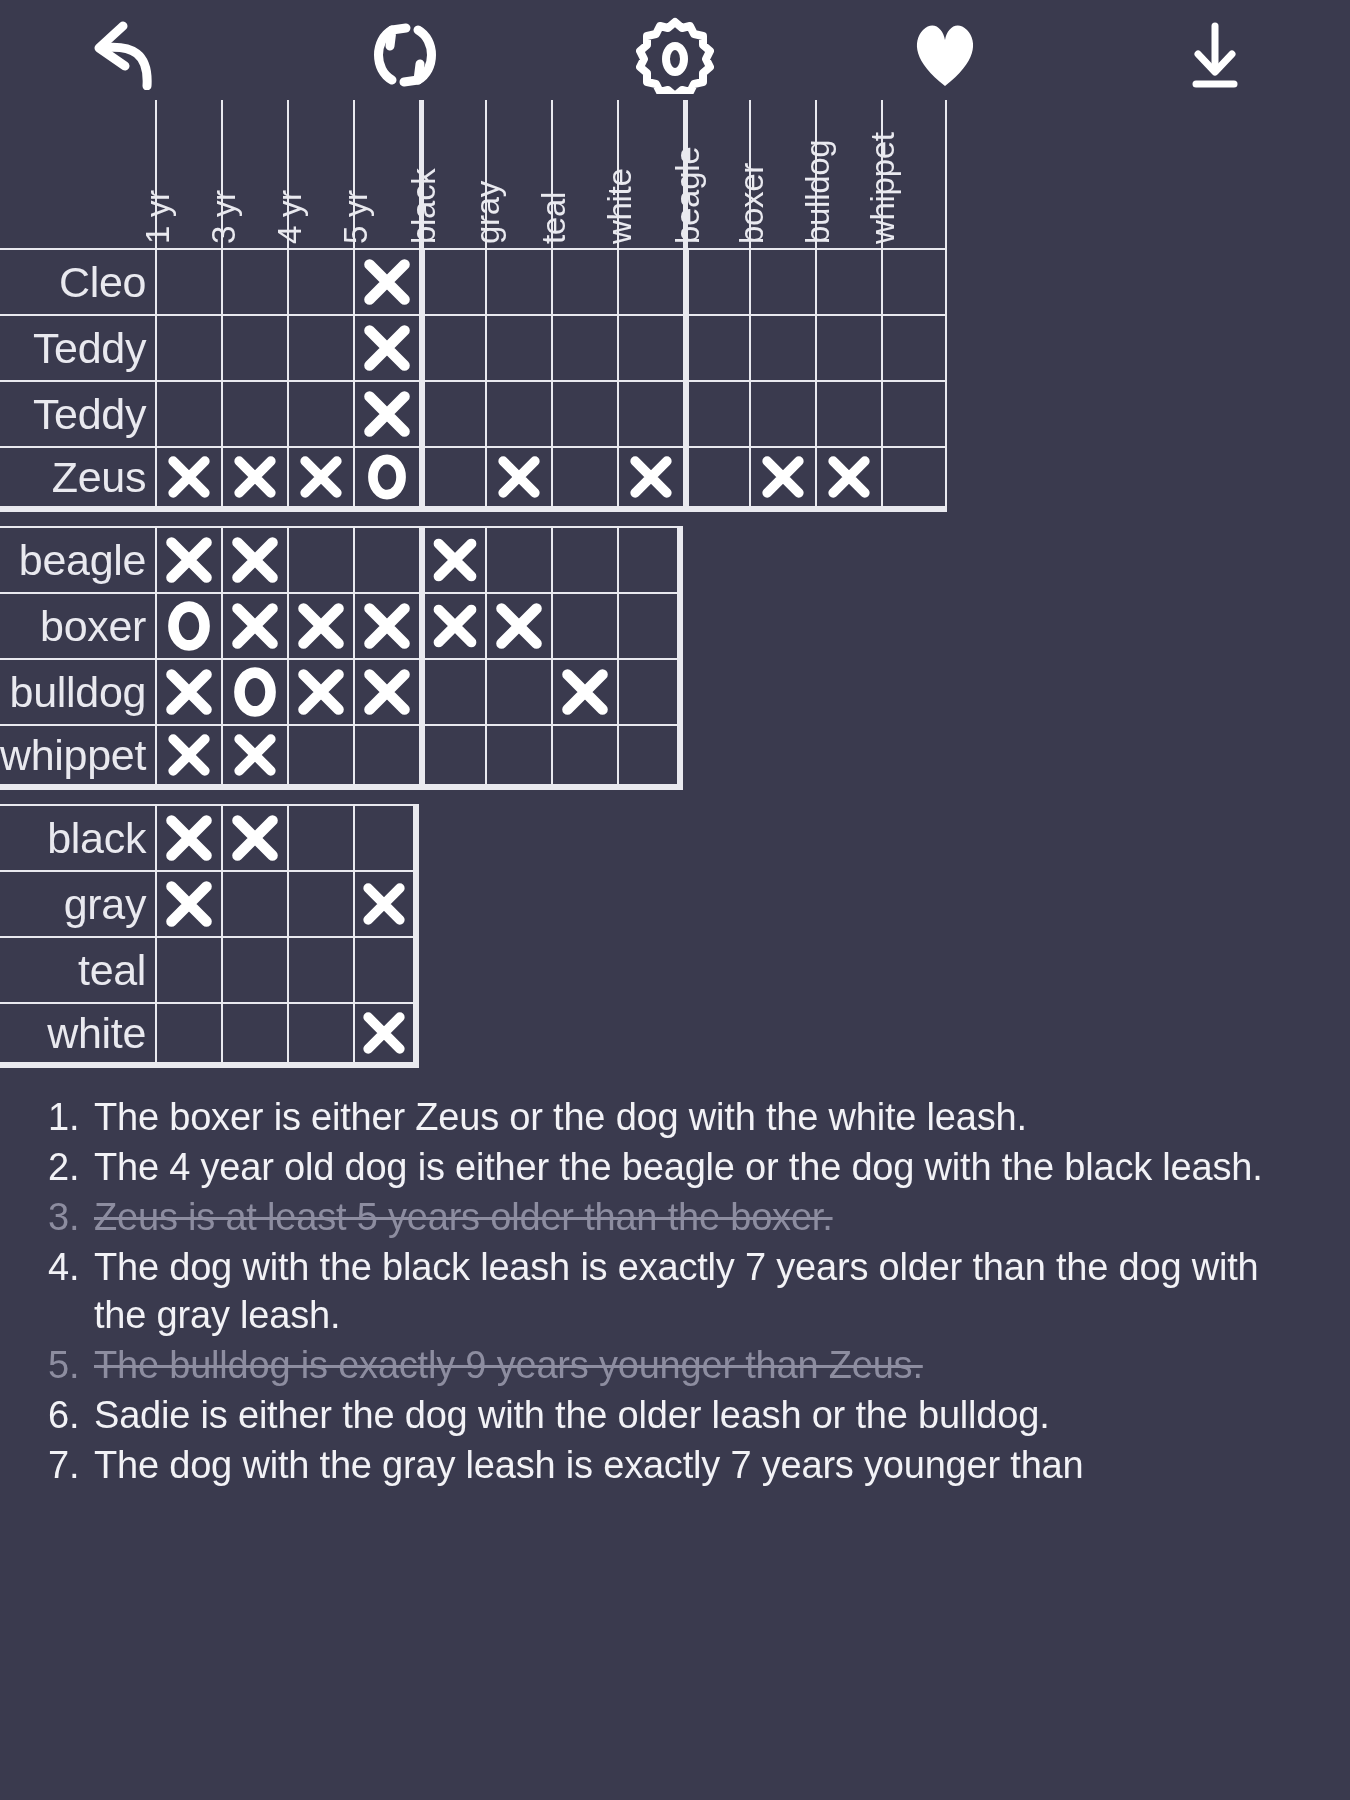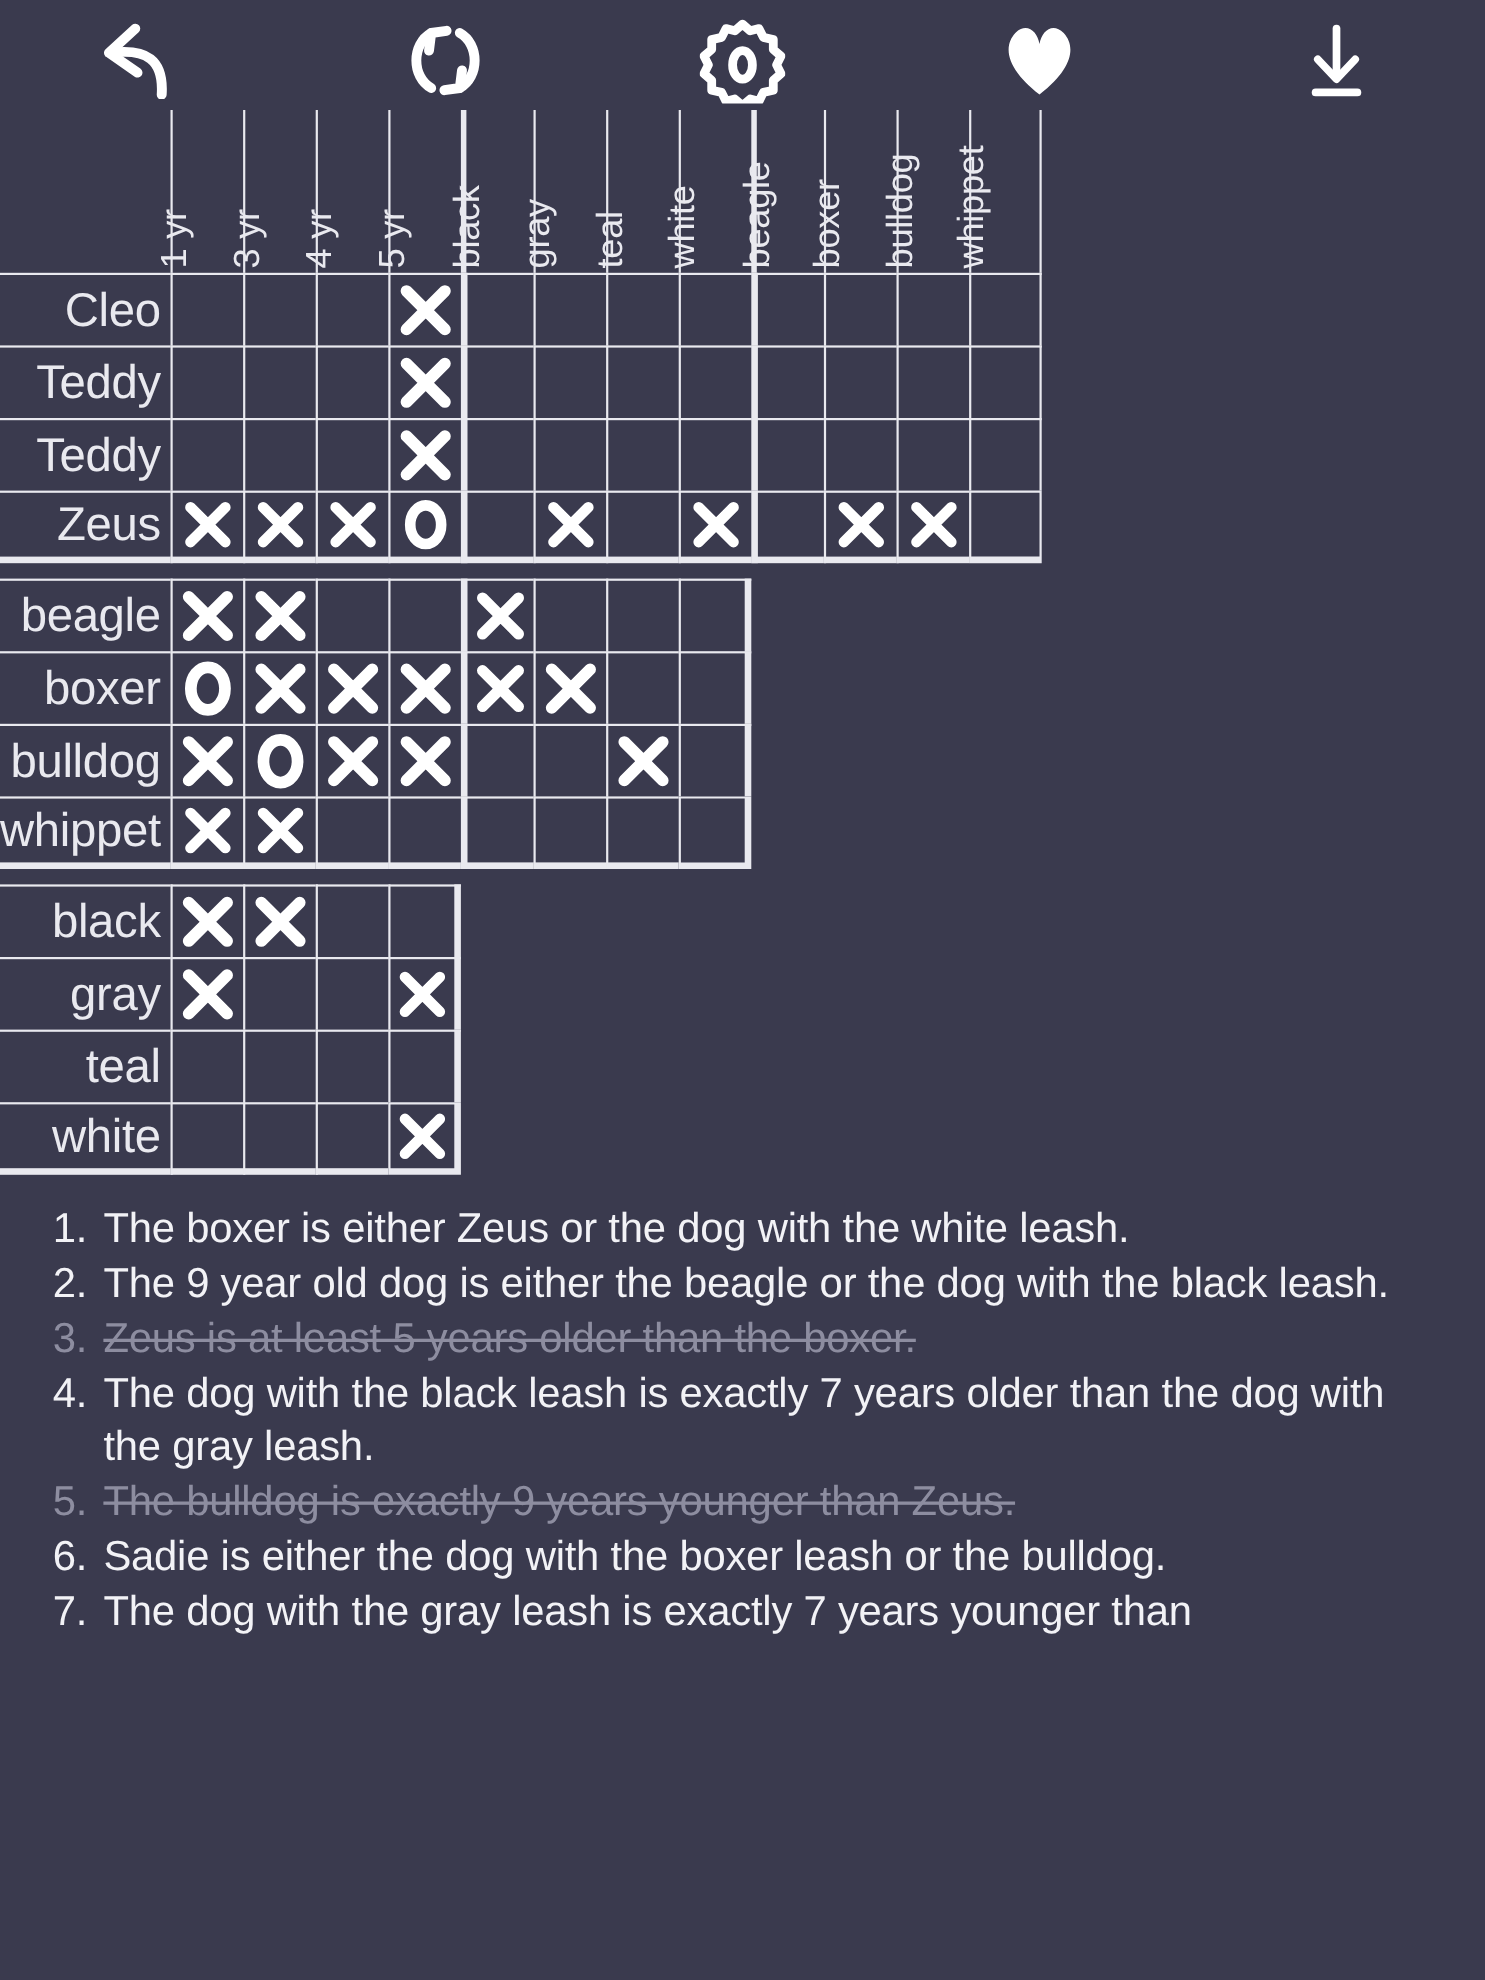--- a/index.html
+++ b/index.html
@@ -544,37 +544,37 @@
     </table>
   </div>
 
   <div class="clues" id="clue-list">
       <div class="clue">
         <span class="num">1.</span>
         <span class="txt">The boxer is either Zeus or the dog with the white leash.</span>
       </div>
       <div class="clue">
         <span class="num">2.</span>
-        <span class="txt">The 9 year old dog is either the beagle or the dog with the black leash.</span>
+        <span class="txt">The 4 year old dog is either the beagle or the dog with the black leash.</span>
       </div>
       <div class="clue done">
         <span class="num">3.</span>
         <span class="txt">Zeus is at least 5 years older than the boxer.</span>
       </div>
       <div class="clue">
         <span class="num">4.</span>
         <span class="txt">The dog with the black leash is exactly 7 years older than the dog with the gray leash.</span>
       </div>
       <div class="clue done">
         <span class="num">5.</span>
         <span class="txt">The bulldog is exactly 9 years younger than Zeus.</span>
       </div>
       <div class="clue">
         <span class="num">6.</span>
-        <span class="txt">Sadie is either the dog with the boxer leash or the bulldog.</span>
+        <span class="txt">Sadie is either the dog with the older leash or the bulldog.</span>
       </div>
       <div class="clue">
         <span class="num">7.</span>
         <span class="txt">The dog with the gray leash is exactly 7 years younger than</span>
       </div>
     </div>
 
 </div>
 
 </body></html>

